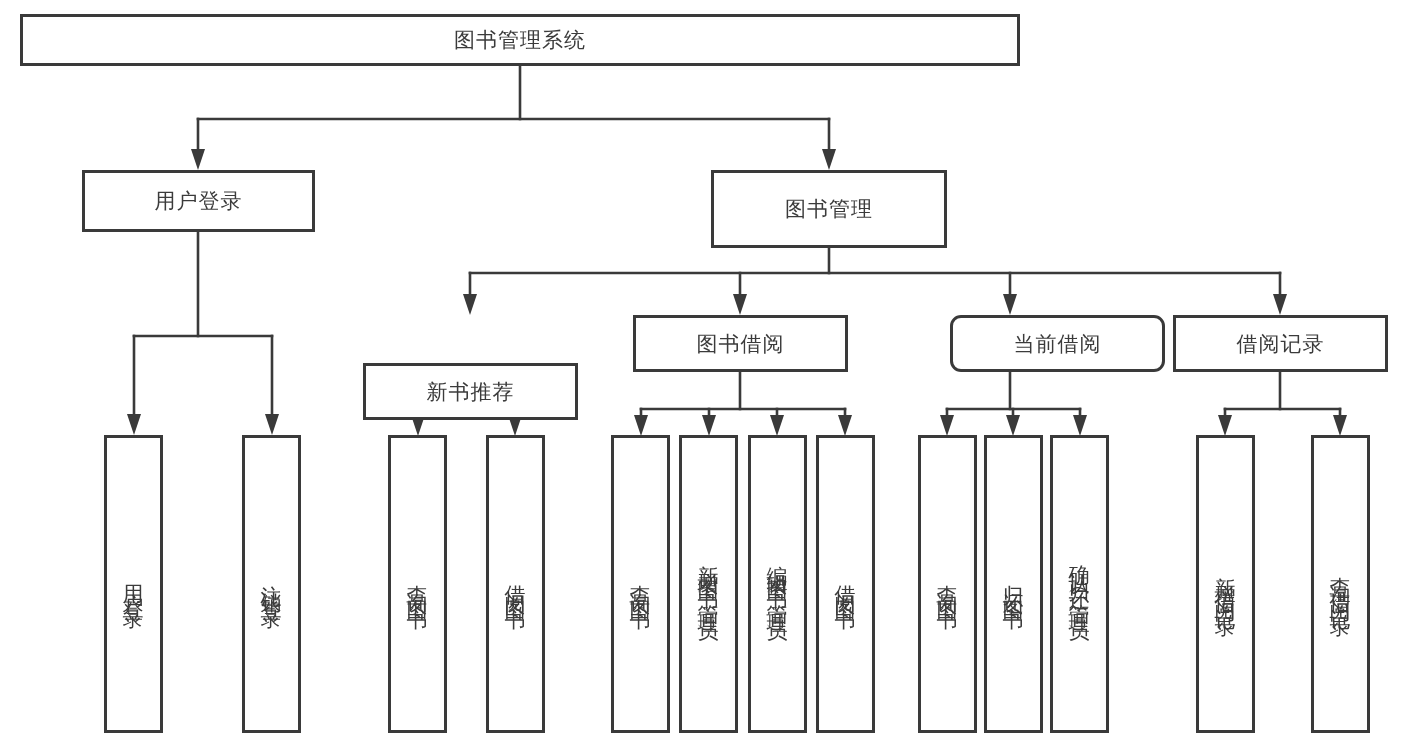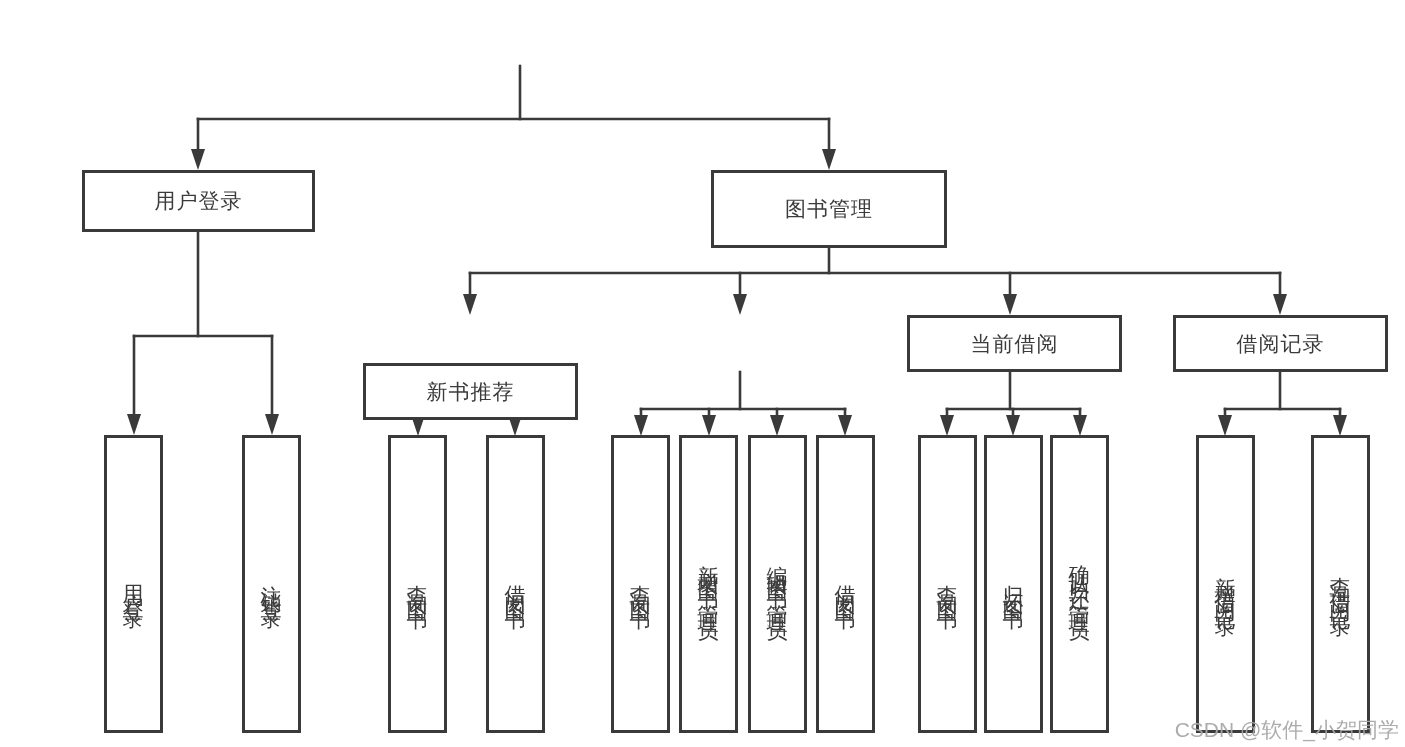--- a/index.html
+++ b/index.html
@@ -133,32 +133,38 @@
     <polygon class="carrow" points="702,415 716,415 709,436"></polygon>
     <polygon class="carrow" points="770,415 784,415 777,436"></polygon>
     <polygon class="carrow" points="838,415 852,415 845,436"></polygon>
     <polygon class="carrow" points="940,415 954,415 947,436"></polygon>
     <polygon class="carrow" points="1006,415 1020,415 1013,436"></polygon>
     <polygon class="carrow" points="1073,415 1087,415 1080,436"></polygon>
     <polygon class="carrow" points="1218,415 1232,415 1225,436"></polygon>
     <polygon class="carrow" points="1333,415 1347,415 1340,436"></polygon>
   </svg>
 
+  <div class="node" style="left:20px; top:14px; width:1000px; height:52px;">
+    <span>图书管理系统</span>
+  </div>
 
   <div class="node" style="left:82px; top:170px; width:233px; height:62px;">
     <span>用户登录</span>
   </div>
   <div class="node" style="left:711px; top:170px; width:236px; height:78px;">
     <span>图书管理</span>
   </div>
 
   <div class="node" style="left:363px; top:315px; width:215px; height:57px;margin-top:48px;">
     <span>新书推荐</span>
   </div>
-  <div class="node" style="left:907px; top:315px; width:215px; height:57px;">
+  <div class="node" style="left:633px; top:315px; width:215px; height:57px;">
+    <span>图书借阅</span>
+  </div>
+  <div class="node" style="left:950px; top:315px; width:215px; height:57px;border-radius:11px;">
     <span>当前借阅</span>
   </div>
   <div class="node" style="left:1173px; top:315px; width:215px; height:57px;">
     <span>借阅记录</span>
   </div>
 
   <div class="leaf" style="left:104px;">
     <span class="vtext">用户登录</span>
   </div>
   <div class="leaf" style="left:242px;">
@@ -195,15 +201,14 @@
     <span class="vtext">确认归还（管理员）</span>
   </div>
 
   <div class="leaf" style="left:1196px;">
     <span class="vtext">新增借阅记录</span>
   </div>
   <div class="leaf" style="left:1311px;">
     <span class="vtext">查询借阅记录</span>
   </div>
 
-  <div class="watermark">CSDN @软件_小贺同学</div>
 
 </div>
 
 </body></html>

